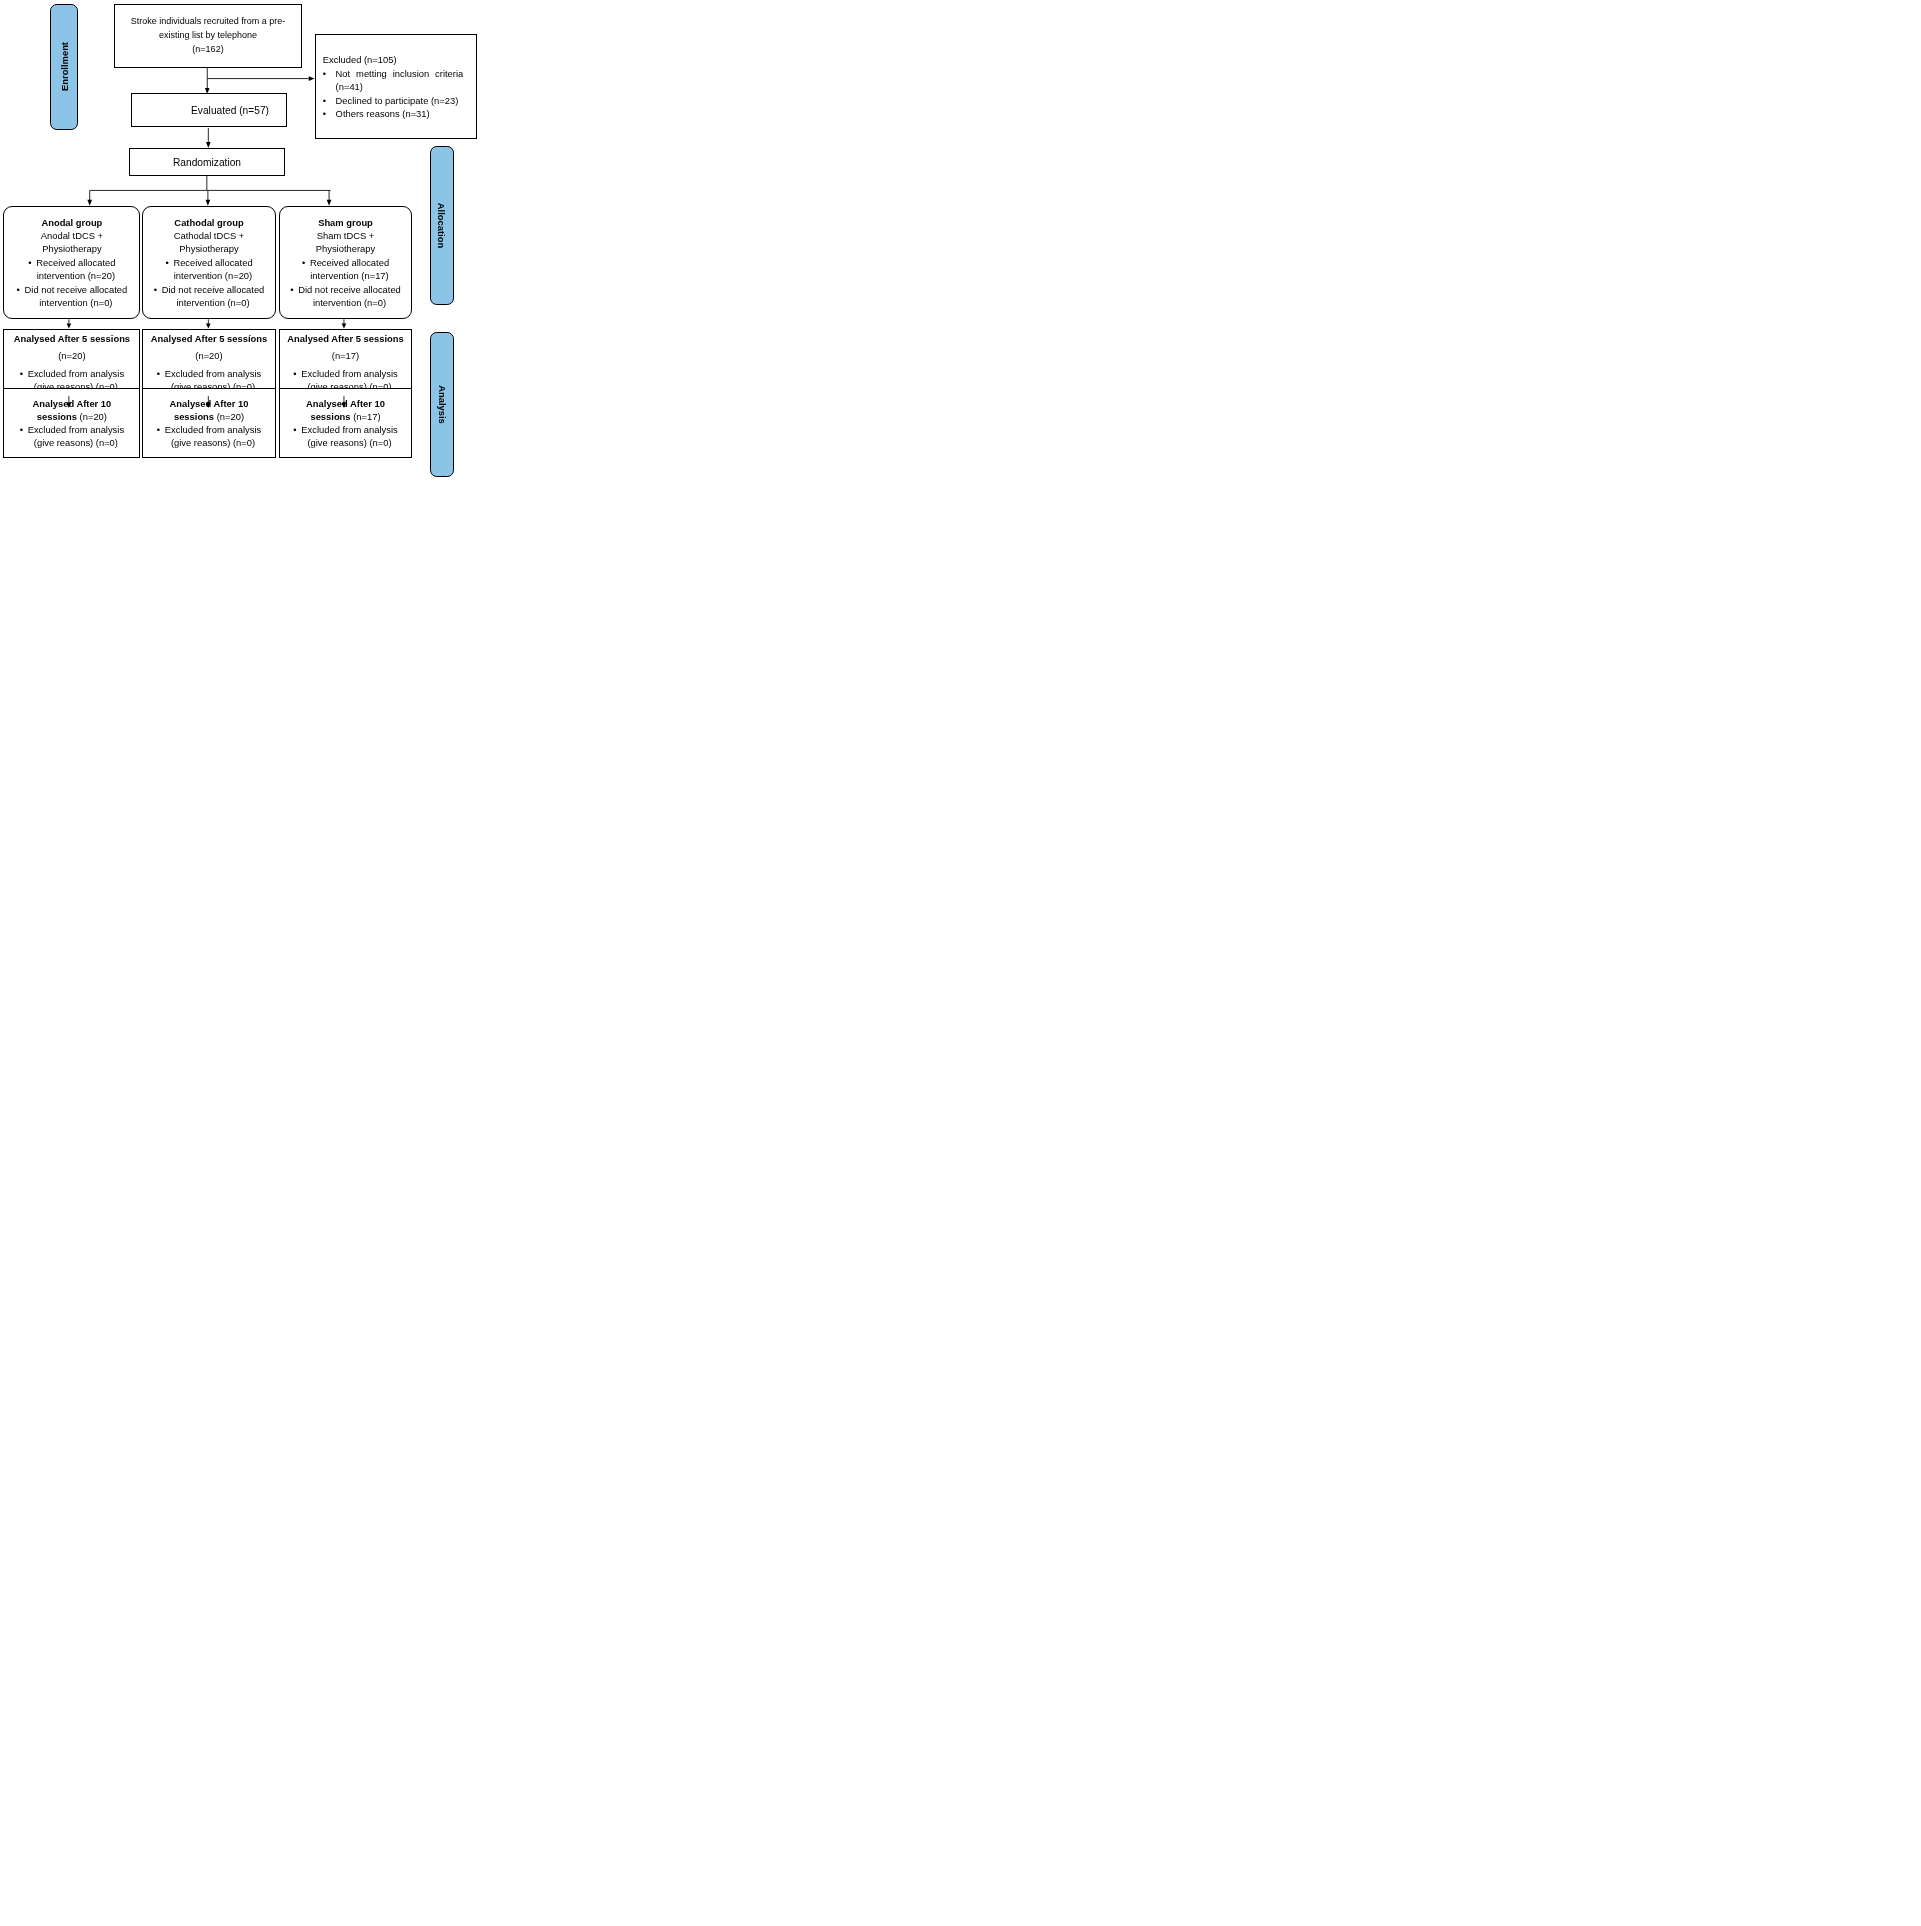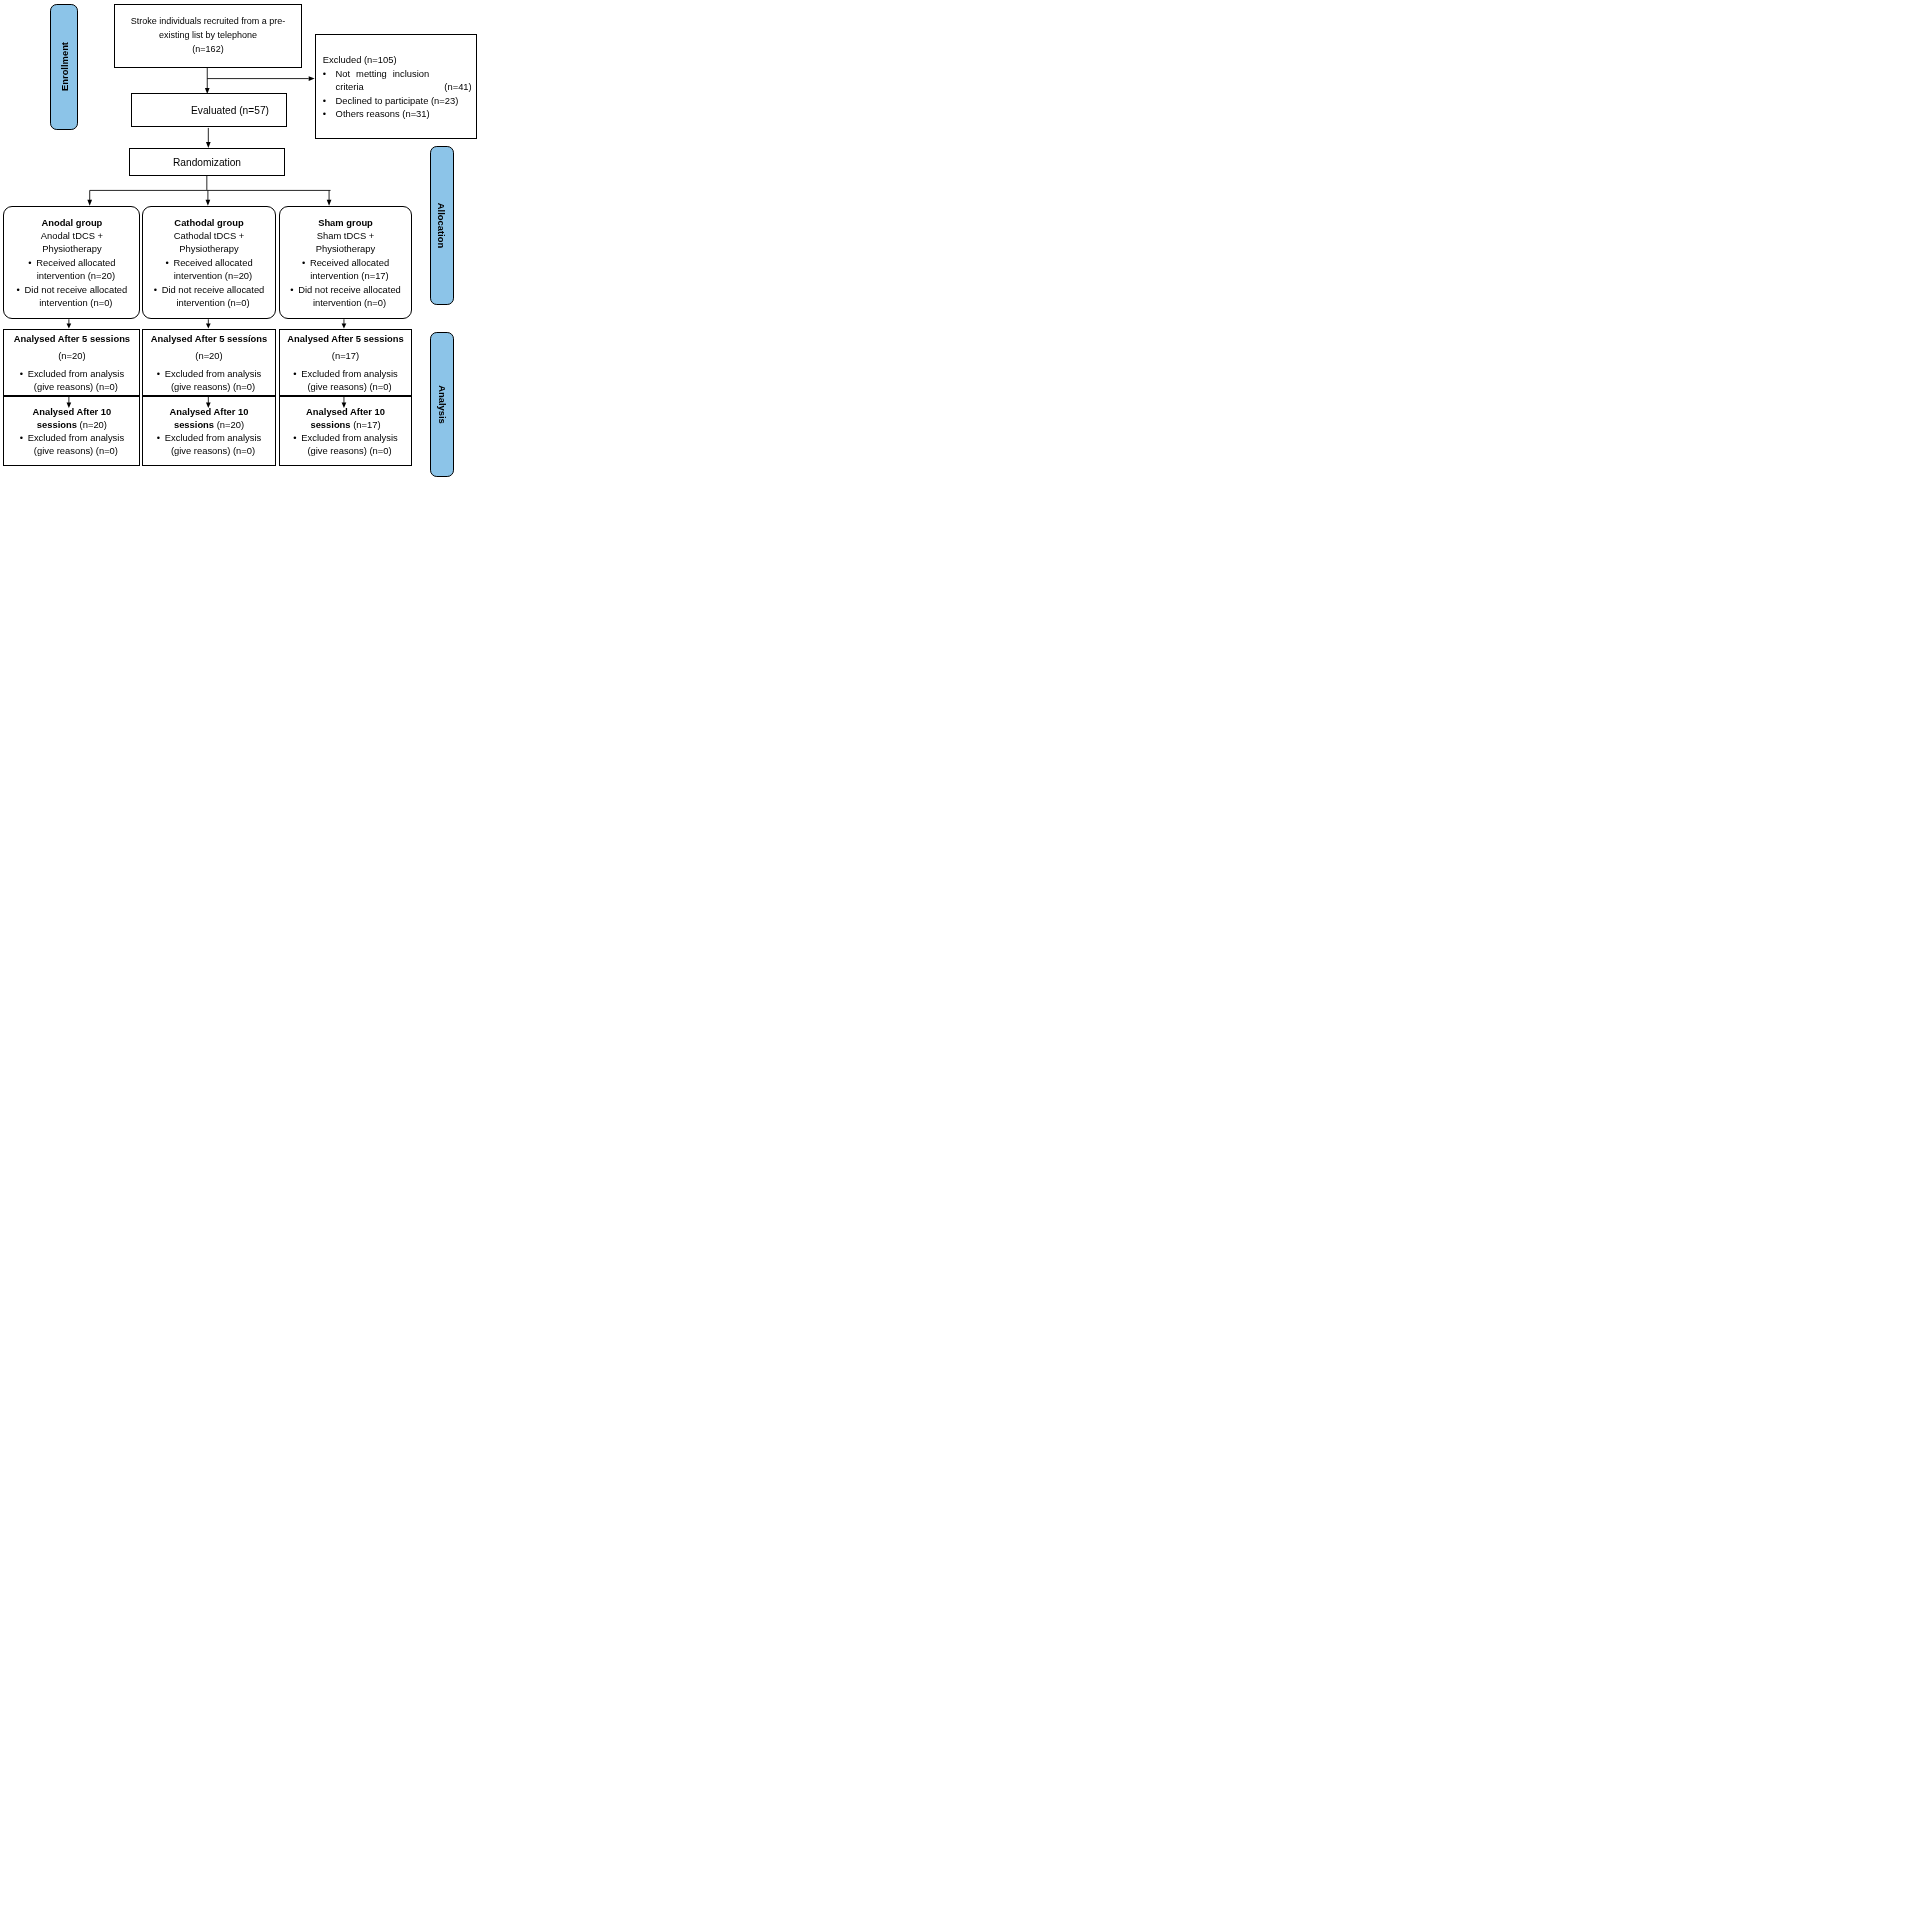--- a/index.html
+++ b/index.html
@@ -46,42 +46,42 @@
   .pos-recruited{left:114px;top:3.8px;width:188px;height:64px;}
   .pos-excluded{left:315px;top:34px;width:162px;height:105px;}
   .pos-evaluated{left:131px;top:93px;width:156px;height:34px;padding-left:42px;}
   .pos-randomization{left:129px;top:148px;width:156px;height:28px;}
 
   .col-l{left:3.4px;width:137px;}
   .col-m{left:142px;width:134px;}
   .col-r{left:279px;width:133px;}
   .row-alloc{top:206px;height:113px;border-width:1.3px;}
   .row-a5{top:329px;height:67px;border-width:1.3px;justify-content:space-between;}
-  .row-a10{top:396px;height:70px;border-width:1.3px;}
+  .row-a10{top:388px;height:70px;border-width:1.3px;}
 
   .topbox{font-size:9px;line-height:1.55;}
   .simplebox{font-size:10.2px;}
   .groupbox{font-size:9.4px;line-height:1.42;padding:1.7px 2.6px;border-radius:9px;}
   .groupbox .title{font-weight:bold;}
   .analysebox{font-size:9.4px;line-height:1.4;padding:1.7px 2.6px;}
   .analysebox .title{font-weight:bold;}
   .analysebox .bold-inline{font-weight:bold;}
 
   .bullet-row{display:flex;align-items:flex-start;justify-content:center;width:100%;}
   .bullet-row .bullet{margin-right:4.7px;}
   .bullet-row .btext{display:flex;flex-direction:column;align-items:center;}
 
   .excluded{
     font-size:9.4px;line-height:1.45;
     align-items:flex-start;justify-content:center;
     text-align:left;padding:4.3px 4.3px 3.4px 6.8px;
   }
   .exc-item{display:flex;align-items:flex-start;}
   .exc-item .bullet{width:12.8px;flex:0 0 12.8px;}
-  .exc-lines{display:flex;flex-direction:row;align-items:flex-end;}
+  .exc-lines{display:flex;flex-direction:column;align-items:flex-start;}
   .wide{word-spacing:0.35em;}
 </style>
 </head>
 <body>
 
 <div class="canvas">
 
   <svg class="arrows" width="480" height="482" viewBox="0 0 1129 1132" aria-hidden="true">
 
     <line x1="487.5" y1="159" x2="487.5" y2="207"></line>

